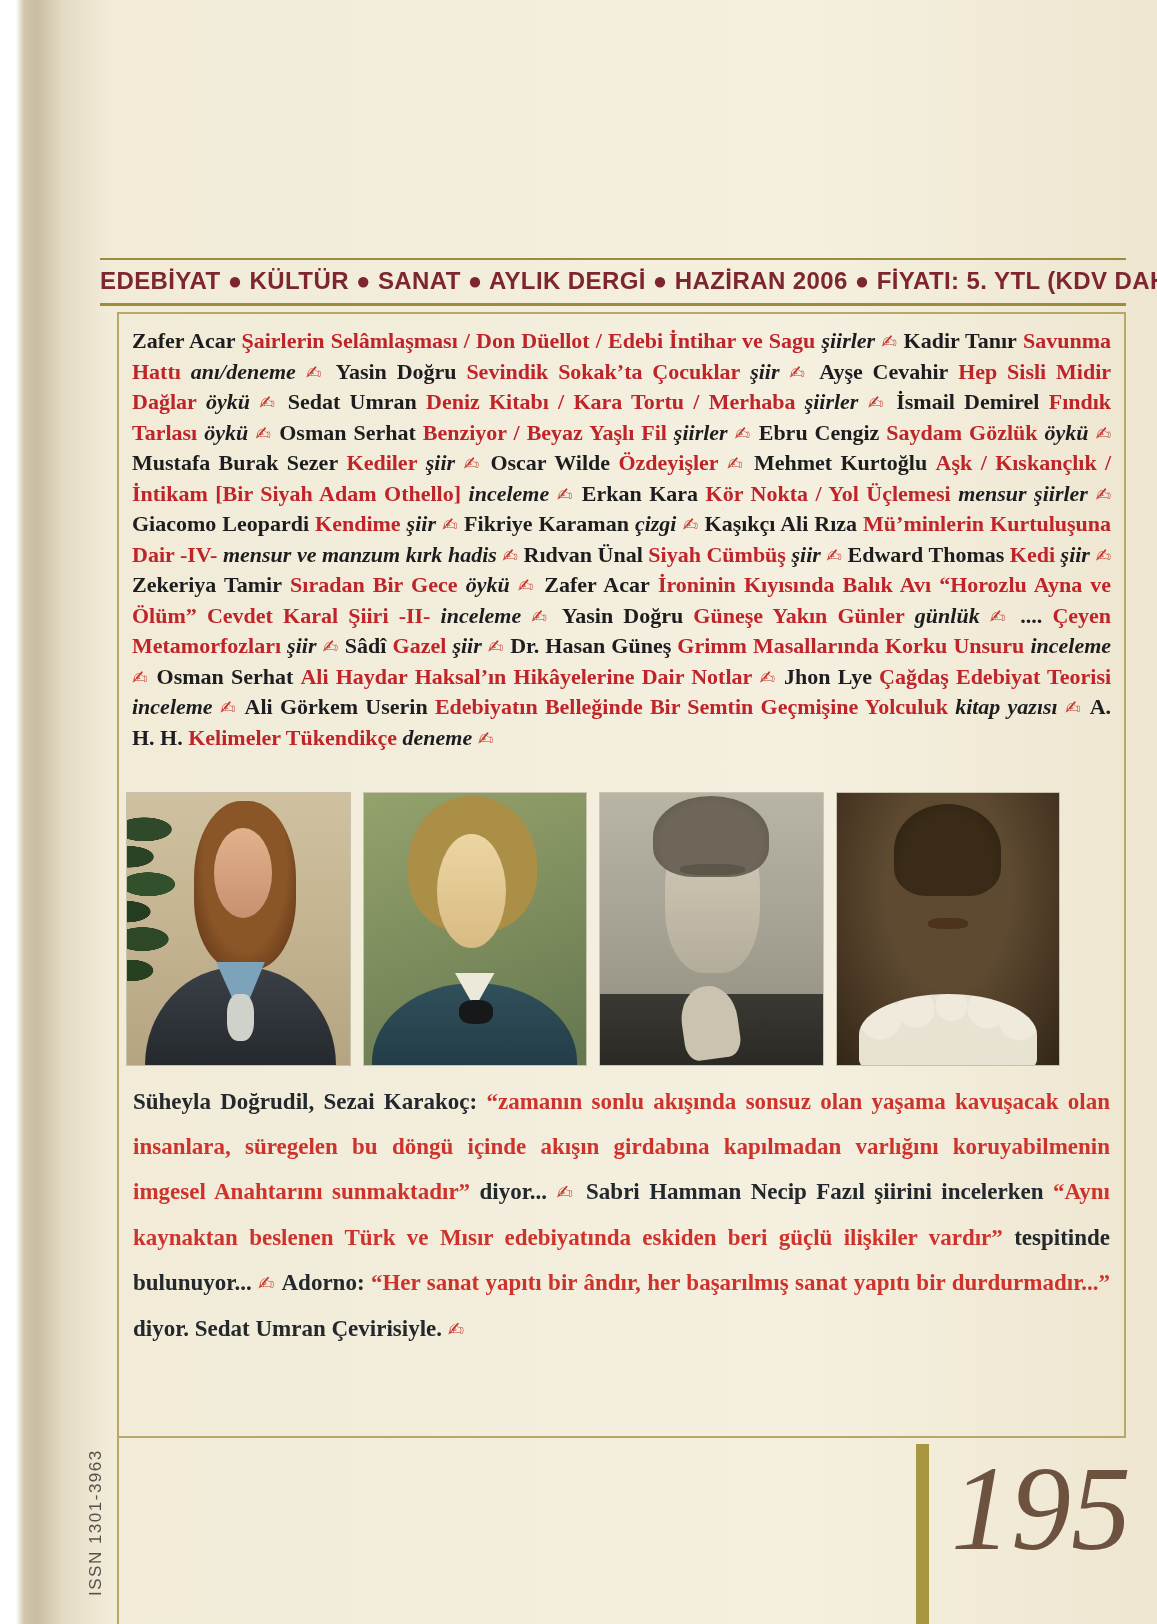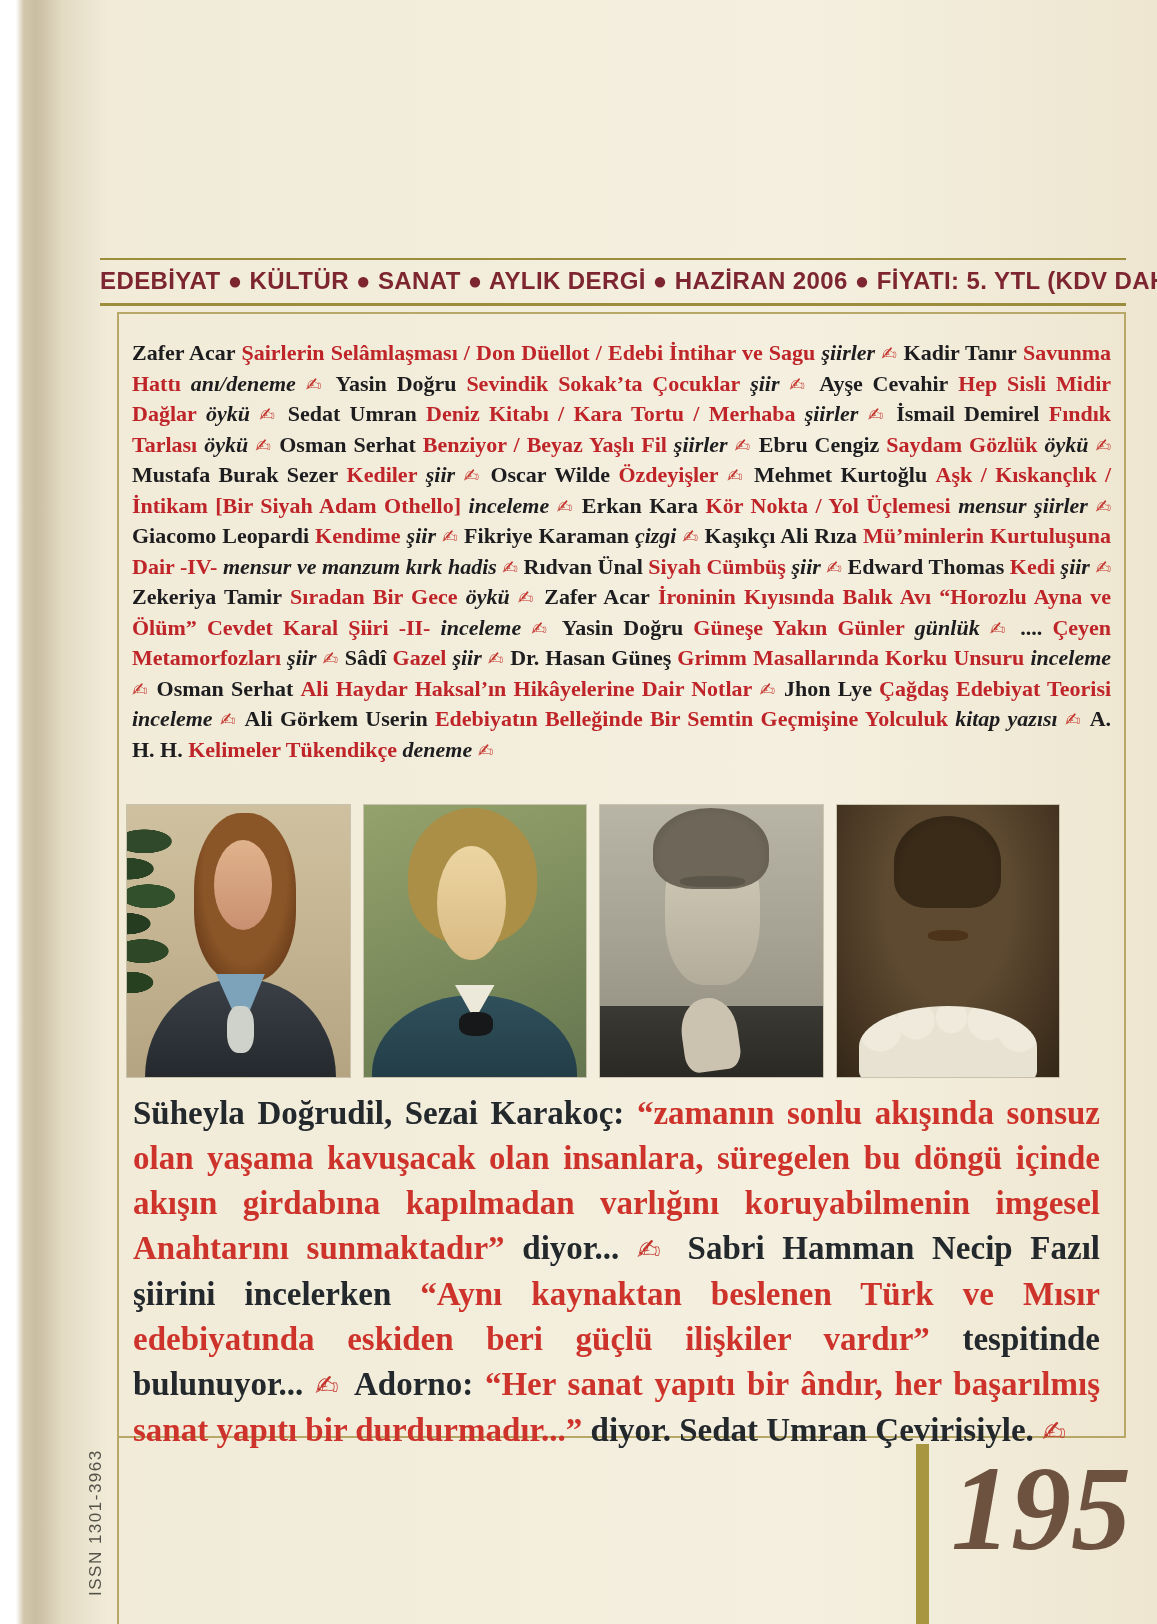--- a/index.html
+++ b/index.html
@@ -33,21 +33,21 @@
     font-weight:700;font-size:24px;letter-spacing:0.4px;
     color:#7d2530;text-align:center;padding:7px 0 8px 0;white-space:nowrap;
   }
   
   .frame{
     position:absolute;left:117px;top:312px;width:1009px;height:1126px;
     border:2px solid #b7a867;box-sizing:border-box;
   }
   
   .contents{
-    padding:24px 13px 0 13px;
+    padding:12px 13px 0 13px;
     font-size:22px;line-height:29.5px;text-align:justify;
     color:#1d1d1f;
   }
   .seg-name{color:#1d1d1f;font-weight:700;}
   .seg-title{color:#bf2429;font-weight:700;}
   .seg-genre{color:#1d1d1f;font-weight:700;font-style:italic;}
   .seg-pen{color:#c4342c;font-weight:400;font-style:normal;font-family:"DejaVu Sans",sans-serif;font-size:0.85em;}
   .seg-black{color:#23282c;font-weight:700;}
   .seg-red{color:#ce332b;font-weight:700;}
   
@@ -99,29 +99,29 @@
   .p4 .stache{left:41%;top:46%;width:18%;height:4%;background:#4c3319;border-radius:40%;}
   .p4 .ruff{left:10%;bottom:-4%;width:80%;height:30%;background:
       radial-gradient(circle at 12% 30%,#efeadb 0 12%,transparent 13%),
       radial-gradient(circle at 32% 18%,#efeadb 0 13%,transparent 14%),
       radial-gradient(circle at 52% 14%,#efeadb 0 13%,transparent 14%),
       radial-gradient(circle at 72% 18%,#efeadb 0 13%,transparent 14%),
       radial-gradient(circle at 90% 30%,#efeadb 0 12%,transparent 13%);
       background-color:#e7e2d1;border-radius:50% 50% 20% 20%;}
   
   .quote{
-    margin-top:14px;padding:0 24px 0 14px;
-    font-size:33px;line-height:45px;text-align:justify;
+    margin-top:14px;padding:0 14px 0 14px;
+    font-size:23px;line-height:45px;text-align:justify;
   }
   
   .left-rule{position:absolute;left:117px;top:1438px;width:2px;height:186px;background:#b7a867;}
   .issue-bar{position:absolute;left:916px;top:1444px;width:13px;height:180px;background:#a89740;}
   .issue-number{
     position:absolute;left:938px;top:1446px;width:206px;text-align:center;
-    font-family:"Liberation Serif",serif;font-style:italic;font-weight:700;
+    font-family:"Liberation Serif",serif;font-style:italic;font-weight:400;
     font-size:120px;line-height:1.05;color:#6e5240;
   }
   .issn{
     position:absolute;left:86px;top:1396px;height:200px;
     writing-mode:vertical-rl;transform:rotate(180deg);
     font-family:"Liberation Sans",sans-serif;font-size:17px;letter-spacing:1.5px;
     color:#55524a;
   }
 </style>
 </head>

